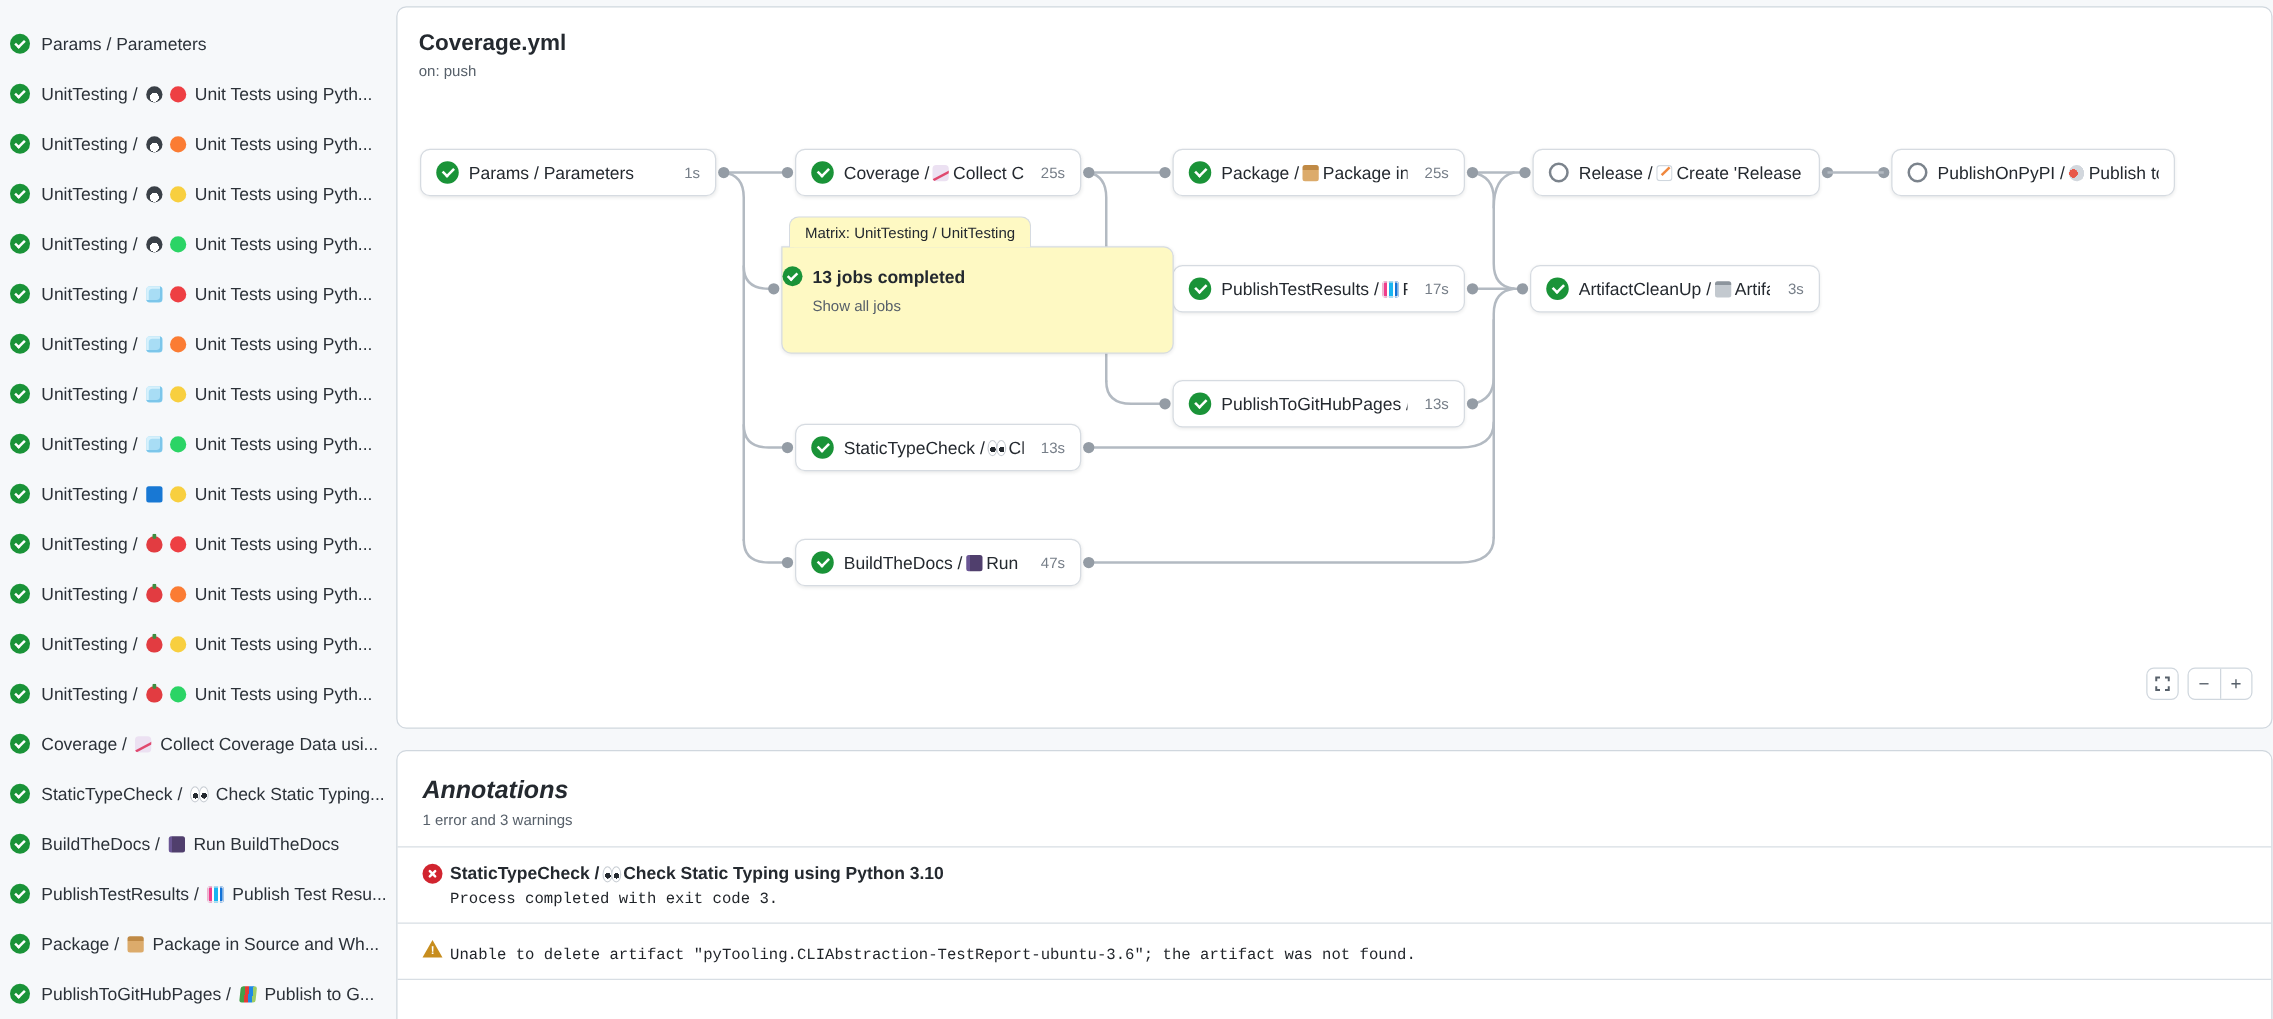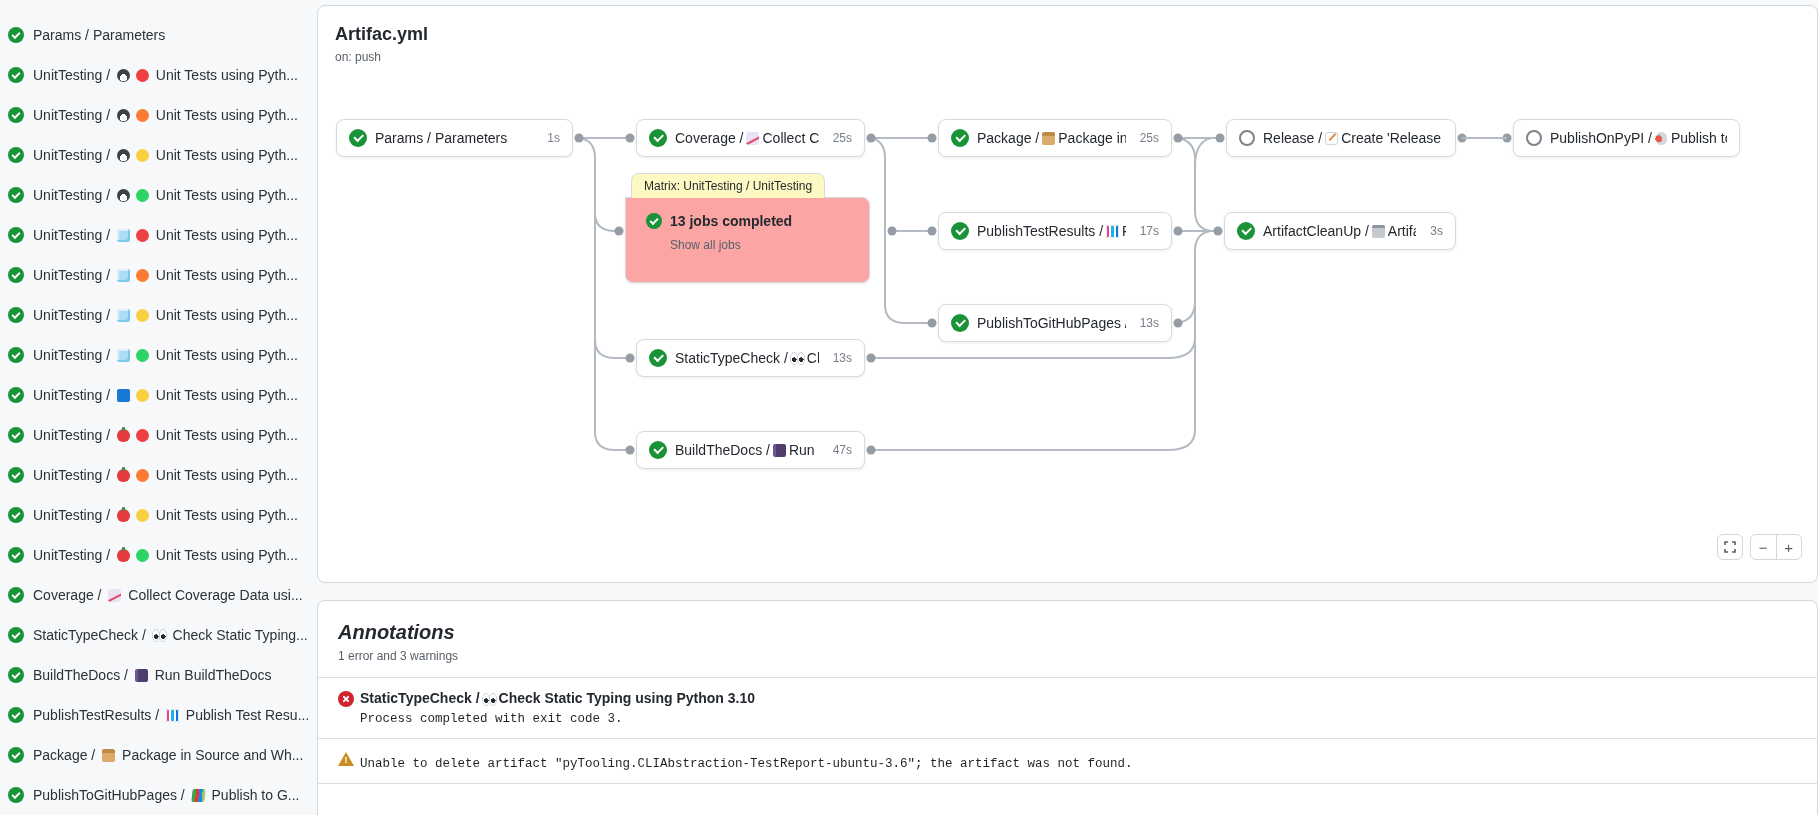--- a/index.html
+++ b/index.html
@@ -66,23 +66,23 @@
   #n-params{left:18px;top:113px;width:237px} #n-coverage{left:318px;top:113px;width:229px}
   #n-package{left:620px;top:113px;width:234px} #n-release{left:908px;top:113px;width:230px}
   #n-publishonpypi{left:1195px;top:113px;width:227px}
   #n-publishtestresults{left:620px;top:206px;width:234px} #n-artifactcleanup{left:906px;top:206px;width:232px}
   #n-publishtogithubpages{left:620px;top:298px;width:234px}
   #n-statictypecheck{left:318px;top:333px;width:229px} #n-buildthedocs{left:318px;top:425px;width:229px}
 
   #matrix-tab { position:absolute; left:313px; top:167px; height:25px; line-height:24px; padding:0 12px;
     background:#fef9c3; border:1px solid #d6dbe1; border-bottom:none; border-radius:8px 8px 0 0;
     font-size:12px; z-index:4; }
-  #matrix-body { position:absolute; left:307px; top:191px; width:245px; height:86px; background:#fca5a5;
+  #matrix-body { position:absolute; left:307px; top:191px; width:314px; height:86px; background:#fef9c3;
     border:1px solid #d6dbe1; border-radius:0 8px 8px 8px; box-shadow:0 1px 3px rgba(27,31,36,.09);
-    padding:15px 20px; z-index:3; }
+    padding:15px 0; z-index:3; }
   #matrix-status-row { display:flex; align-items:center; gap:8px; font-size:14px; font-weight:600; }
   #matrix-link { margin:9px 0 0 24px; font-size:12px; color:#57606a; cursor:pointer; }
 
   .ctrl-btn { position:absolute; bottom:22px; width:26px; height:26px; background:#fff;
     border:1px solid #d0d7de; border-radius:6px; display:flex; align-items:center; justify-content:center;
     color:#57606a; cursor:pointer; }
   #ctrl-fullscreen { right:74px; }
   #ctrl-zoom-group { position:absolute; right:15px; bottom:22px; width:52px; height:26px; background:#fff;
     border:1px solid #d0d7de; border-radius:6px; display:flex; }
   .zbtn { flex:1; display:flex; align-items:center; justify-content:center; font-size:15px; color:#57606a; cursor:pointer; }
@@ -179,21 +179,21 @@
       <span class="st-ok sm"></span>
       <span class="sb-text">Package / <span class="ic ic-package"></span> Package in Source and Wh...</span>
     </div>
     <div class="sb-row">
       <span class="st-ok sm"></span>
       <span class="sb-text">PublishToGitHubPages / <span class="ic ic-books"></span> Publish to G...</span>
     </div>
   </div>
 
 <div id="graph-panel">
-  <div id="graph-title">Artifac.yml</div>
+  <div id="graph-title">Coverage.yml</div>
   <div id="graph-trigger">on: push</div>
 
   <svg id="edges" width="1501" height="578">
     <g stroke="#b3bac2" stroke-width="2" fill="none" stroke-linecap="round">
       <path d="M261,132 H312"></path>
       <path d="M261,132 Q277,134 277,152 V426"></path>
       <path d="M277,207 Q277,225 297,225 H301"></path>
       <path d="M277,334 Q277,352 297,352 H312"></path>
       <path d="M277,426 Q277,444 297,444 H312"></path>
       <path d="M553,132 H614"></path>

